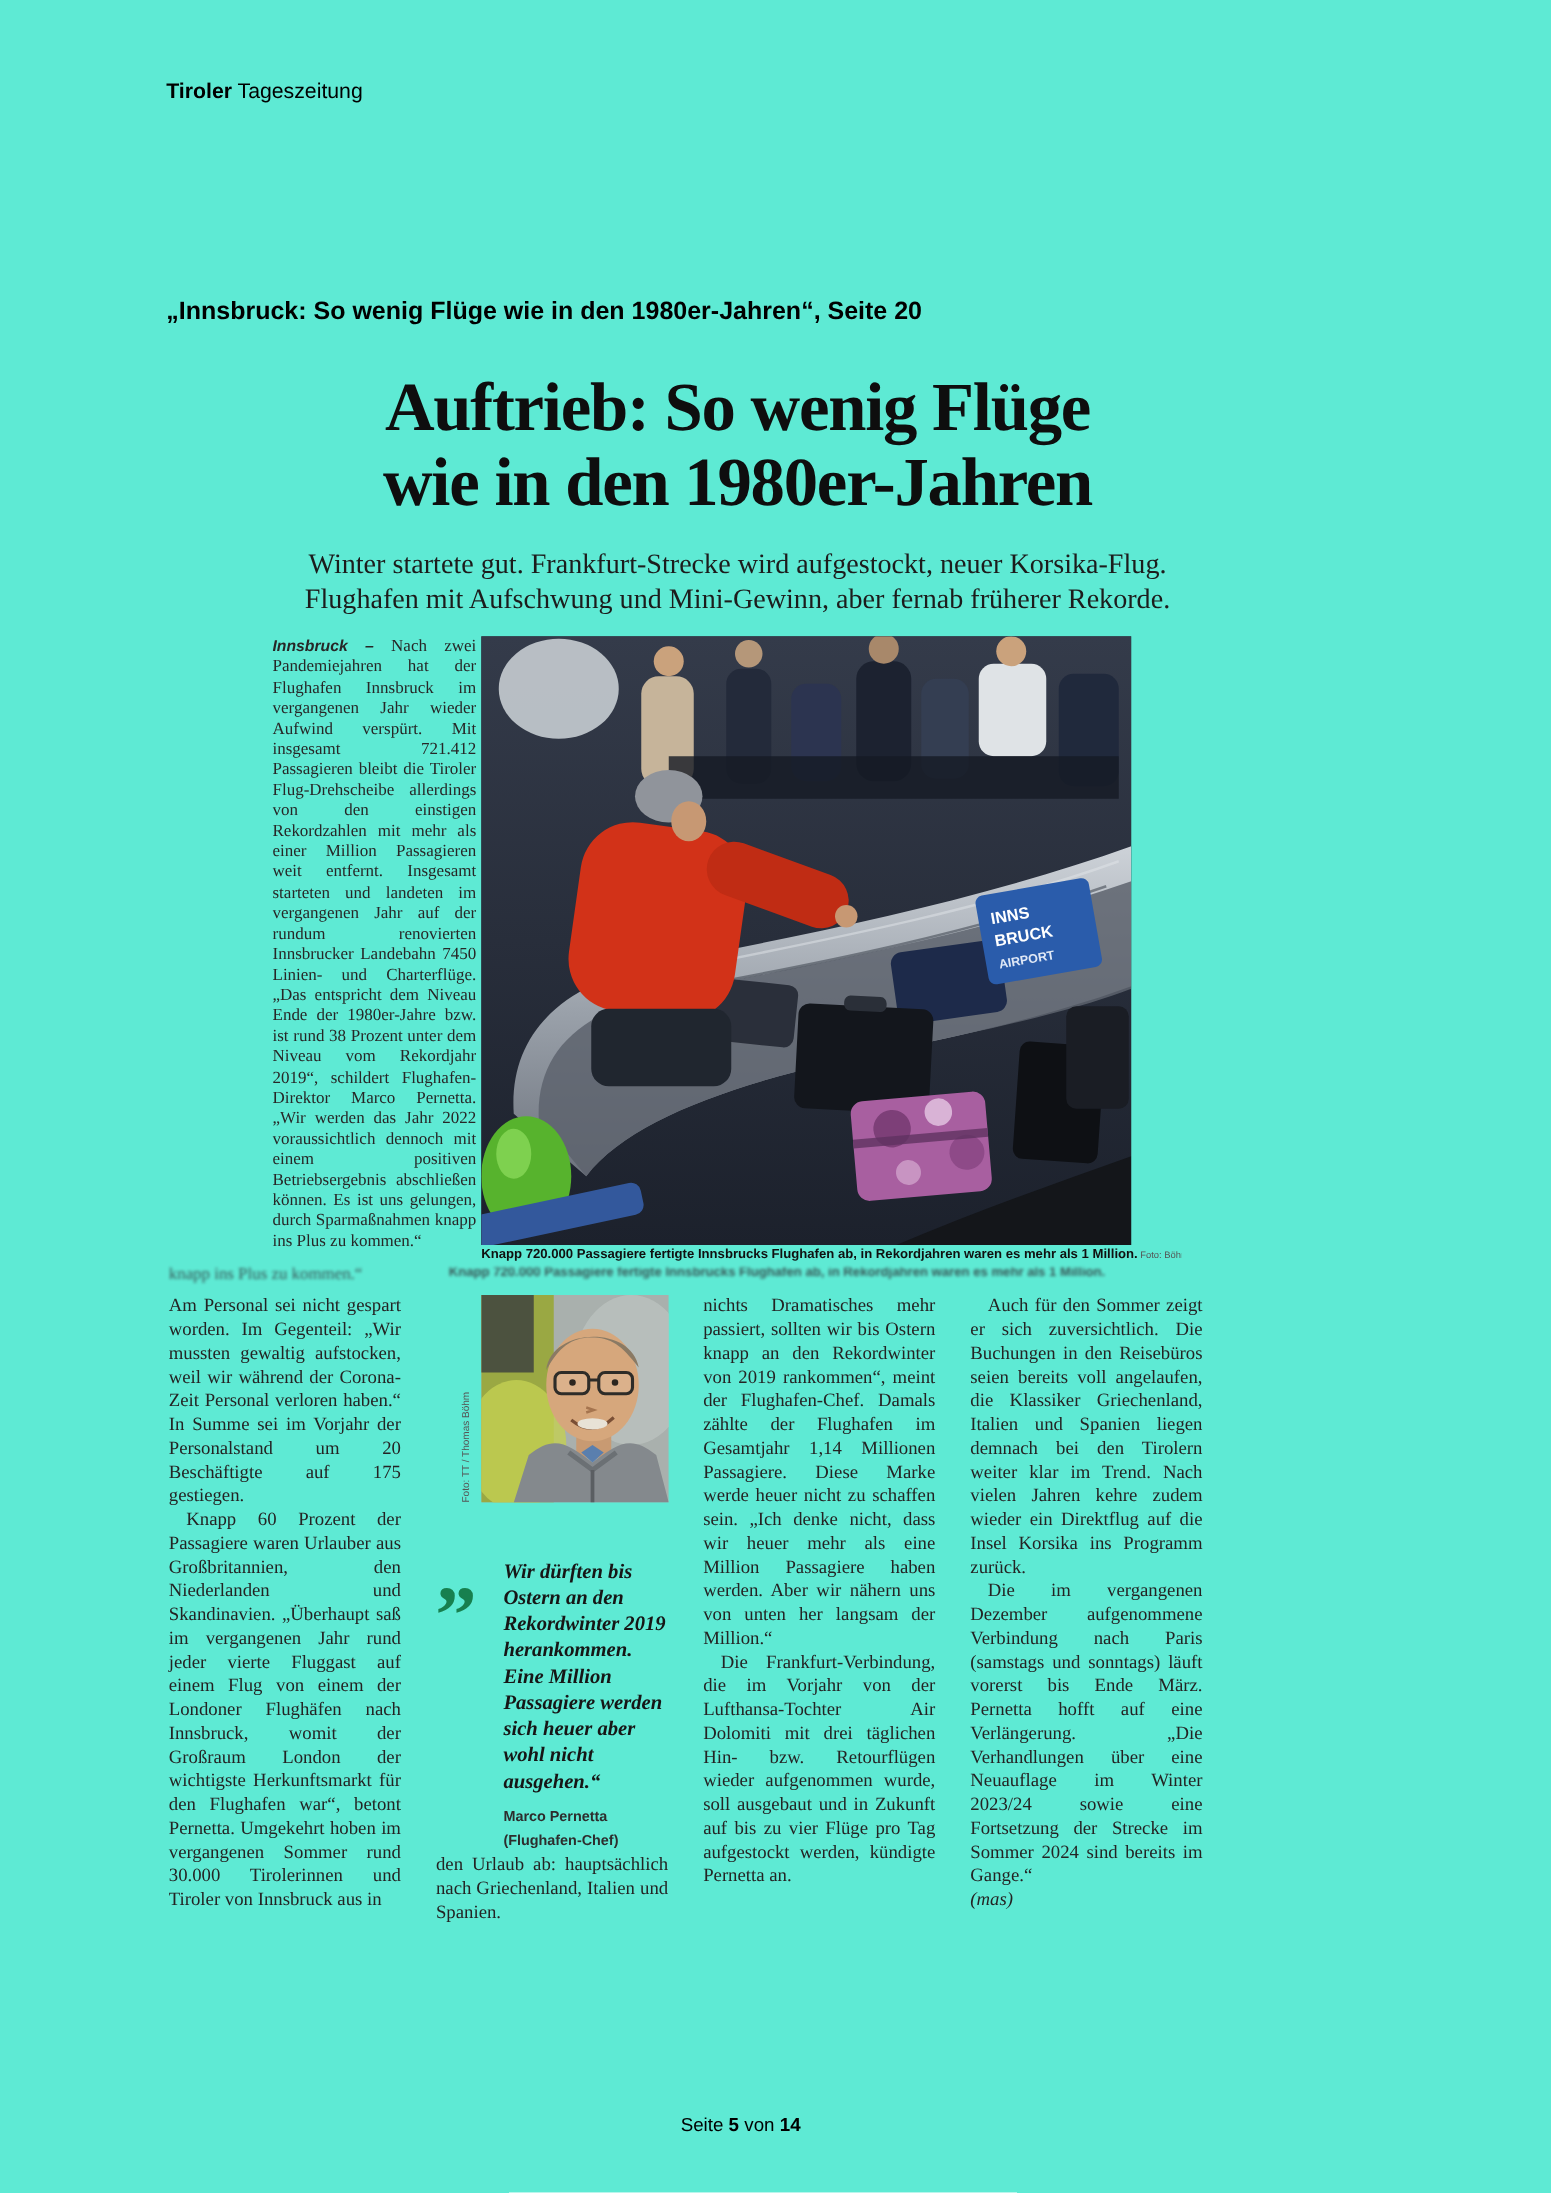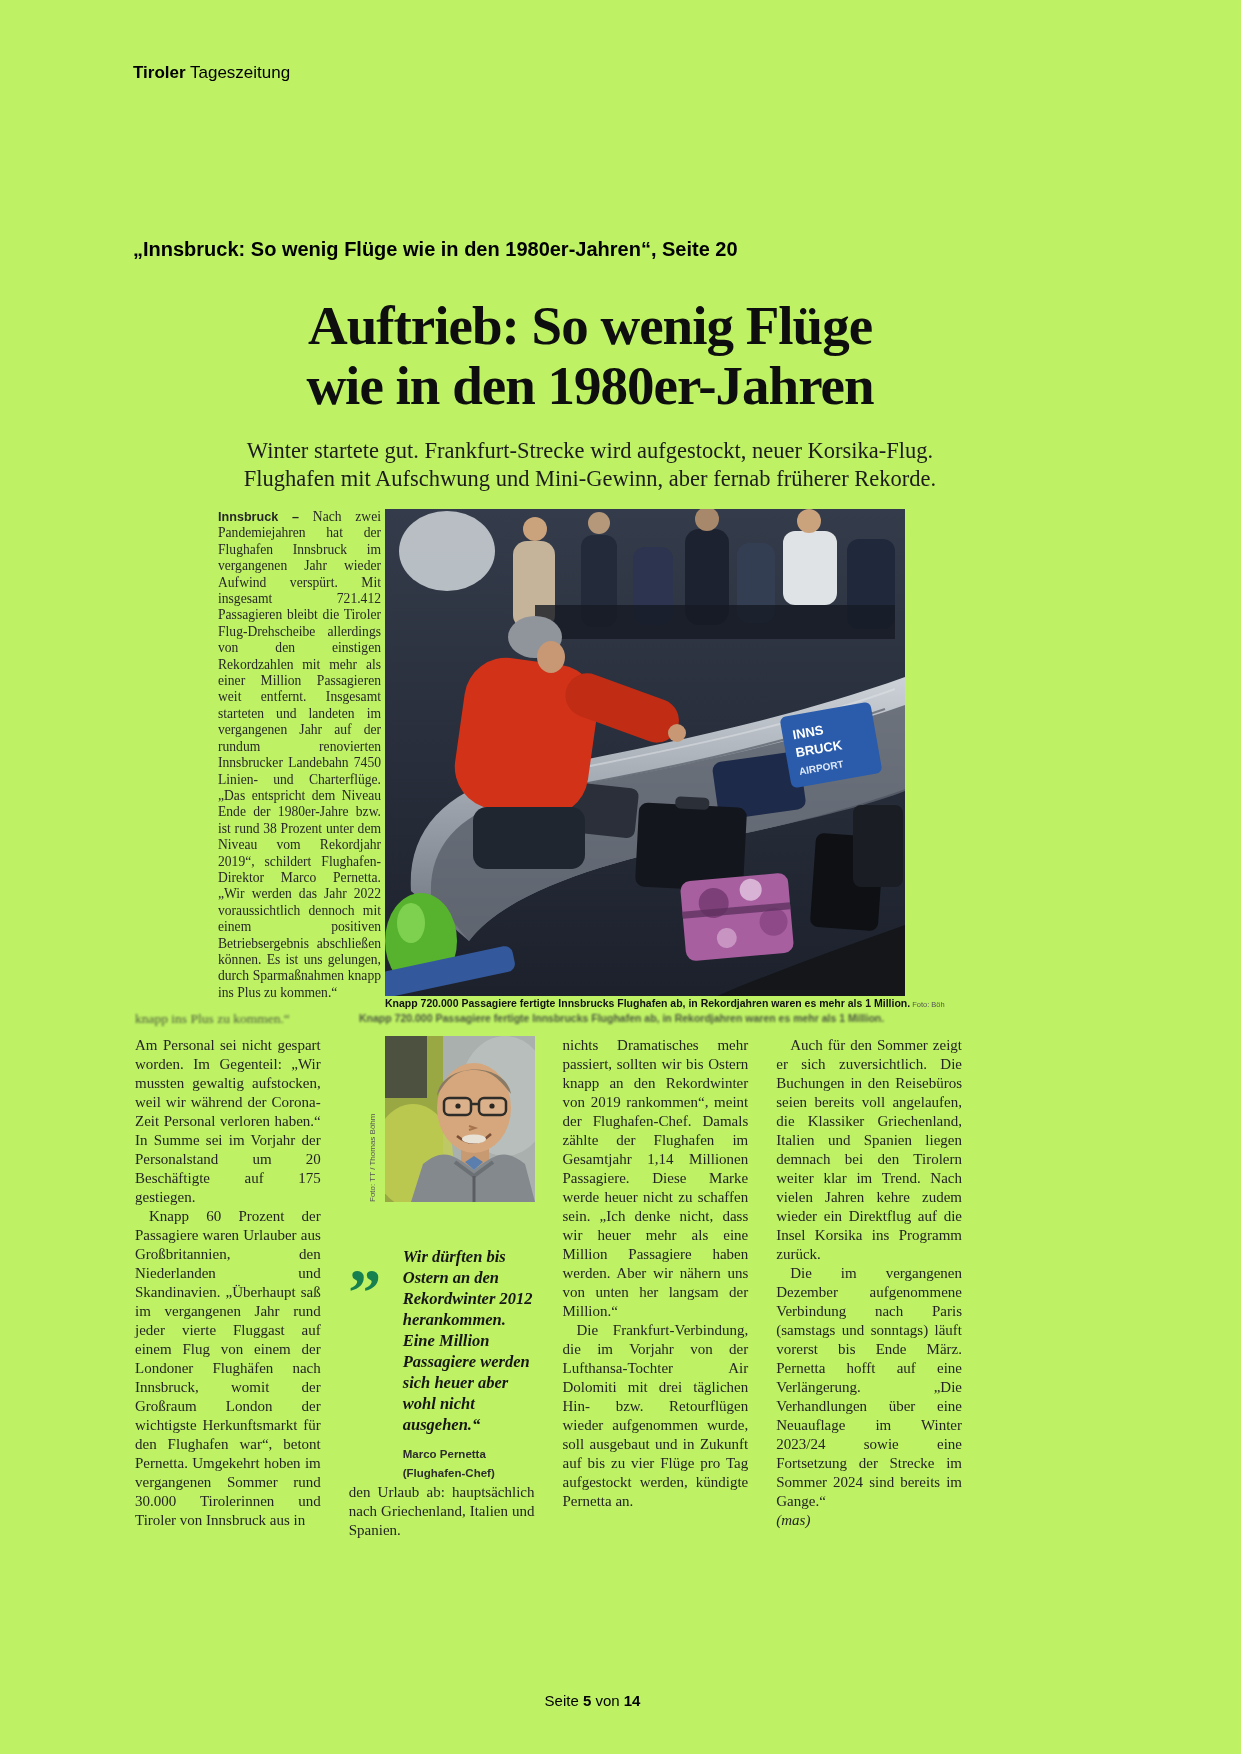--- a/index.html
+++ b/index.html
@@ -1,33 +1,33 @@
 <!DOCTYPE html>
 <html lang="de"><head>
 <meta charset="utf-8">
 <style>
   html,body{margin:0;padding:0;background:#ffffff;}
-  .page{position:relative;width:1241px;height:1754px;background:#bef264;overflow:hidden;
+  .page{position:relative;width:1241px;height:1754px;background:#5eead4;overflow:hidden;
         font-family:"Liberation Serif",serif;color:#222;}
 
   .masthead{position:absolute;left:133px;top:63px;font-family:"Liberation Sans",sans-serif;
             font-size:17px;color:#000;}
   .masthead b{font-weight:700;}
 
   .ref-heading{position:absolute;left:133px;top:238px;font-family:"Liberation Sans",sans-serif;
                font-size:20px;font-weight:700;color:#000;}
 
   .headline{position:absolute;left:218px;top:296px;width:744px;text-align:center;
             font-weight:700;font-size:55px;line-height:60px;letter-spacing:-1px;color:#0e0e0e;}
   .subhead{position:absolute;left:218px;top:437px;width:744px;text-align:center;
            font-size:22.5px;line-height:28px;color:#1c1c1c;}
 
   .leadcol{position:absolute;left:218px;top:509px;width:163px;height:508px;overflow:hidden;
            font-size:13.6px;line-height:16.4px;text-align:justify;color:#272727;}
-  .leadcol .loc{font-family:"Liberation Sans",sans-serif;font-weight:700;font-size:12.6px;}
+  .leadcol .loc{font-family:"Liberation Sans",sans-serif;font-weight:700;font-size:12.6px;font-style:italic;}
 
   .photo{position:absolute;left:385px;top:509px;width:520px;height:487px;overflow:hidden;
          background:#262c38;}
   .caption{position:absolute;left:385px;top:997px;width:560px;white-space:nowrap;overflow:hidden;
            font-family:"Liberation Sans",sans-serif;font-size:10.5px;font-weight:700;color:#101010;}
   .caption .credit{font-size:7.5px;font-weight:400;color:#555;margin-left:2px;}
 
   .seam{position:absolute;left:135px;top:1014px;width:827px;height:16px;overflow:hidden;
         display:flex;gap:26px;filter:blur(1.3px);opacity:.8;}
   .seam .s-left{width:198px;flex:none;font-size:13.5px;color:#2f3237;margin-top:-3px;white-space:nowrap;}
@@ -204,21 +204,21 @@
           <ellipse cx="89" cy="103" rx="12" ry="4.5" fill="#e8e2d6"></ellipse>
           <path d="M26,166 L38,128 C58,112 68,118 89,134 C110,118 120,112 140,128 L150,166 Z" fill="#84898d"></path>
           <path d="M70,126 L89,140 L108,126" fill="none" stroke="#6b7074" stroke-width="4"></path>
           <line x1="89" y1="140" x2="89" y2="166" stroke="#5a5e62" stroke-width="3"></line>
           <path d="M80,126 L89,134 L98,126 L89,120 Z" fill="#5a7fae"></path>
         </svg>
       </div>
 
       <div class="quote-block">
         <div class="qmark">„</div>
-        <div class="qtext">Wir dürften bis Ostern an den Rekordwinter 2012 herankommen. Eine Million Passagiere werden sich heuer aber wohl nicht ausgehen.“</div>
+        <div class="qtext">Wir dürften bis Ostern an den Rekordwinter 2019 herankommen. Eine Million Passagiere werden sich heuer aber wohl nicht ausgehen.“</div>
       </div>
       <div class="attribution">Marco Pernetta (Flughafen-Chef)</div>
 
       <p class="after-quote">den Urlaub ab: hauptsächlich nach Griechenland, Italien und Spanien.</p>
     </div>
 
     <div class="bodycol">
       <p>nichts Dramatisches mehr passiert, sollten wir bis Ostern knapp an den Rekordwinter von 2019 rankommen“, meint der Flughafen-Chef. Damals zählte der Flughafen im Gesamtjahr 1,14 Millionen Passagiere. Diese Marke werde heuer nicht zu schaffen sein. „Ich denke nicht, dass wir heuer mehr als eine Million Passagiere haben werden. Aber wir nähern uns von unten her langsam der Million.“</p>
       <p class="ind">Die Frankfurt-Verbindung, die im Vorjahr von der Lufthansa-Tochter Air Dolomiti mit drei täglichen Hin- bzw. Retourflügen wieder aufgenommen wurde, soll ausgebaut und in Zukunft auf bis zu vier Flüge pro Tag aufgestockt werden, kündigte Pernetta an.</p>
     </div>

